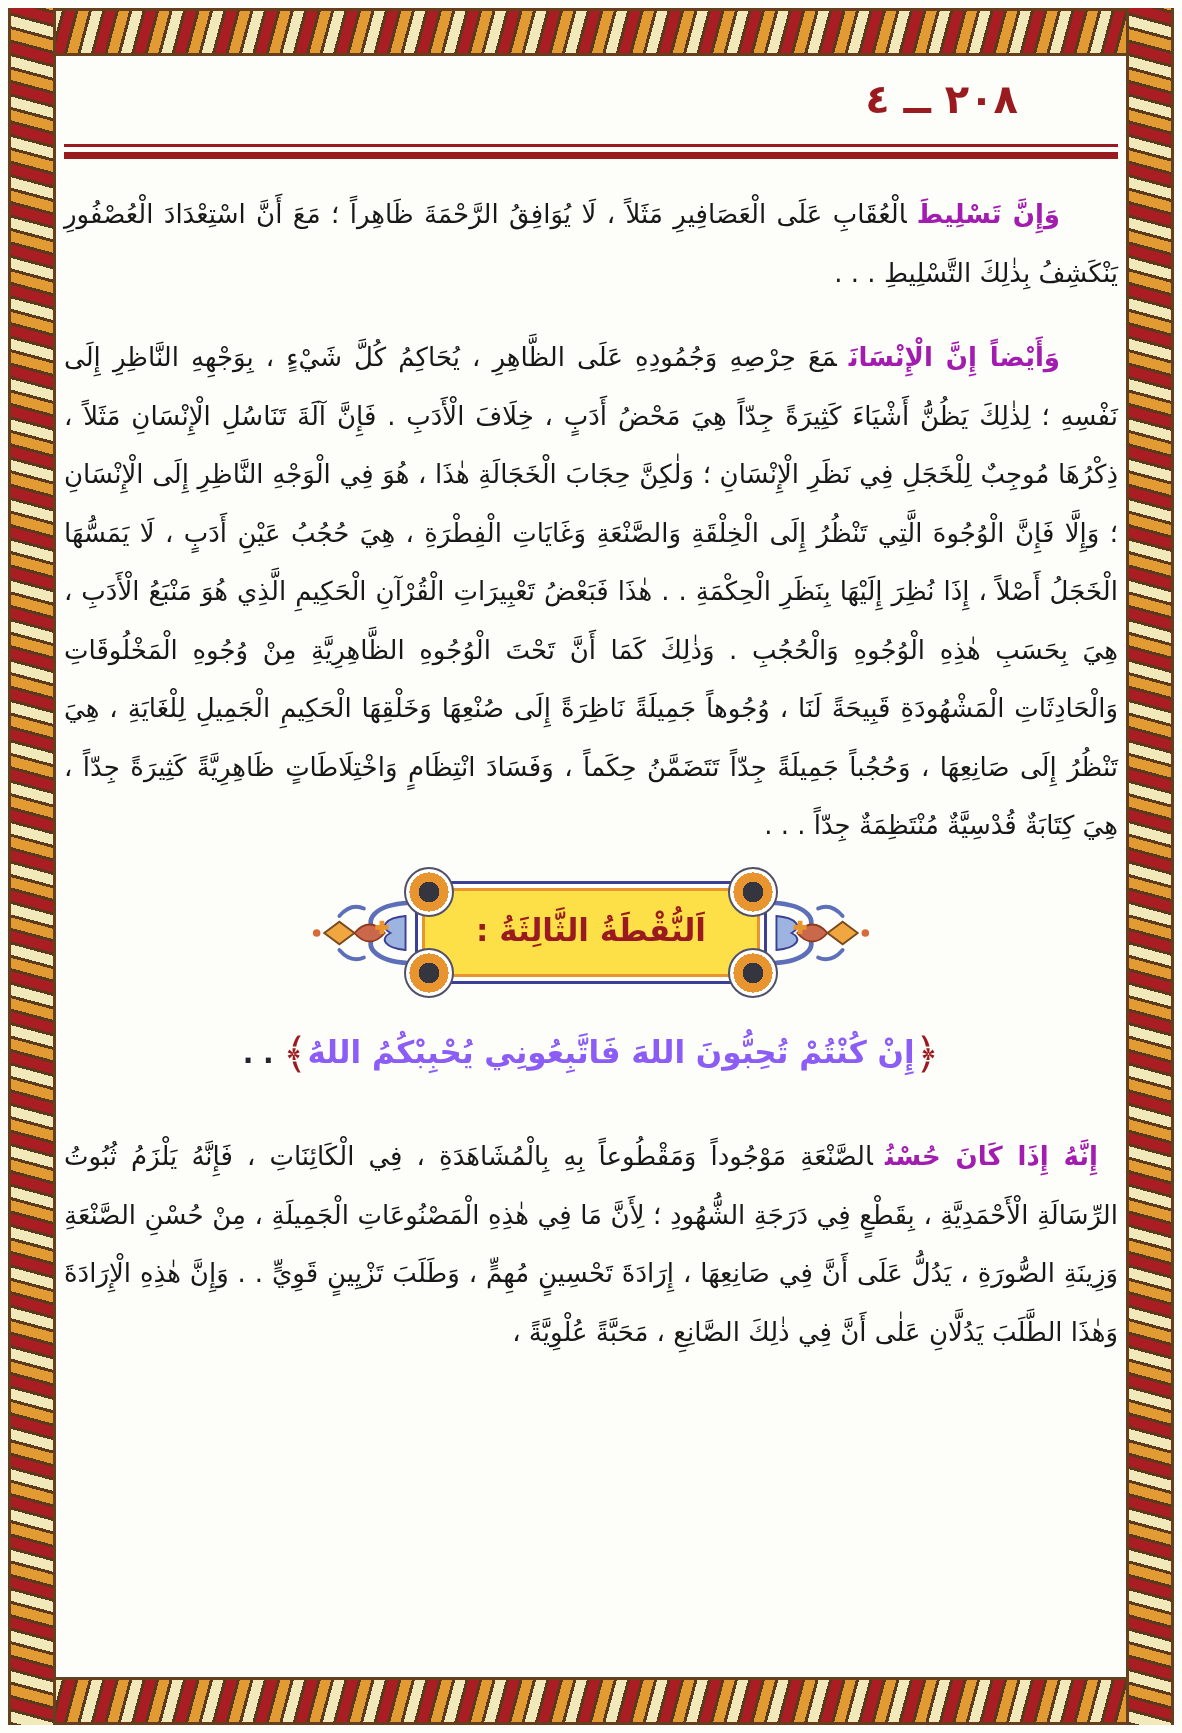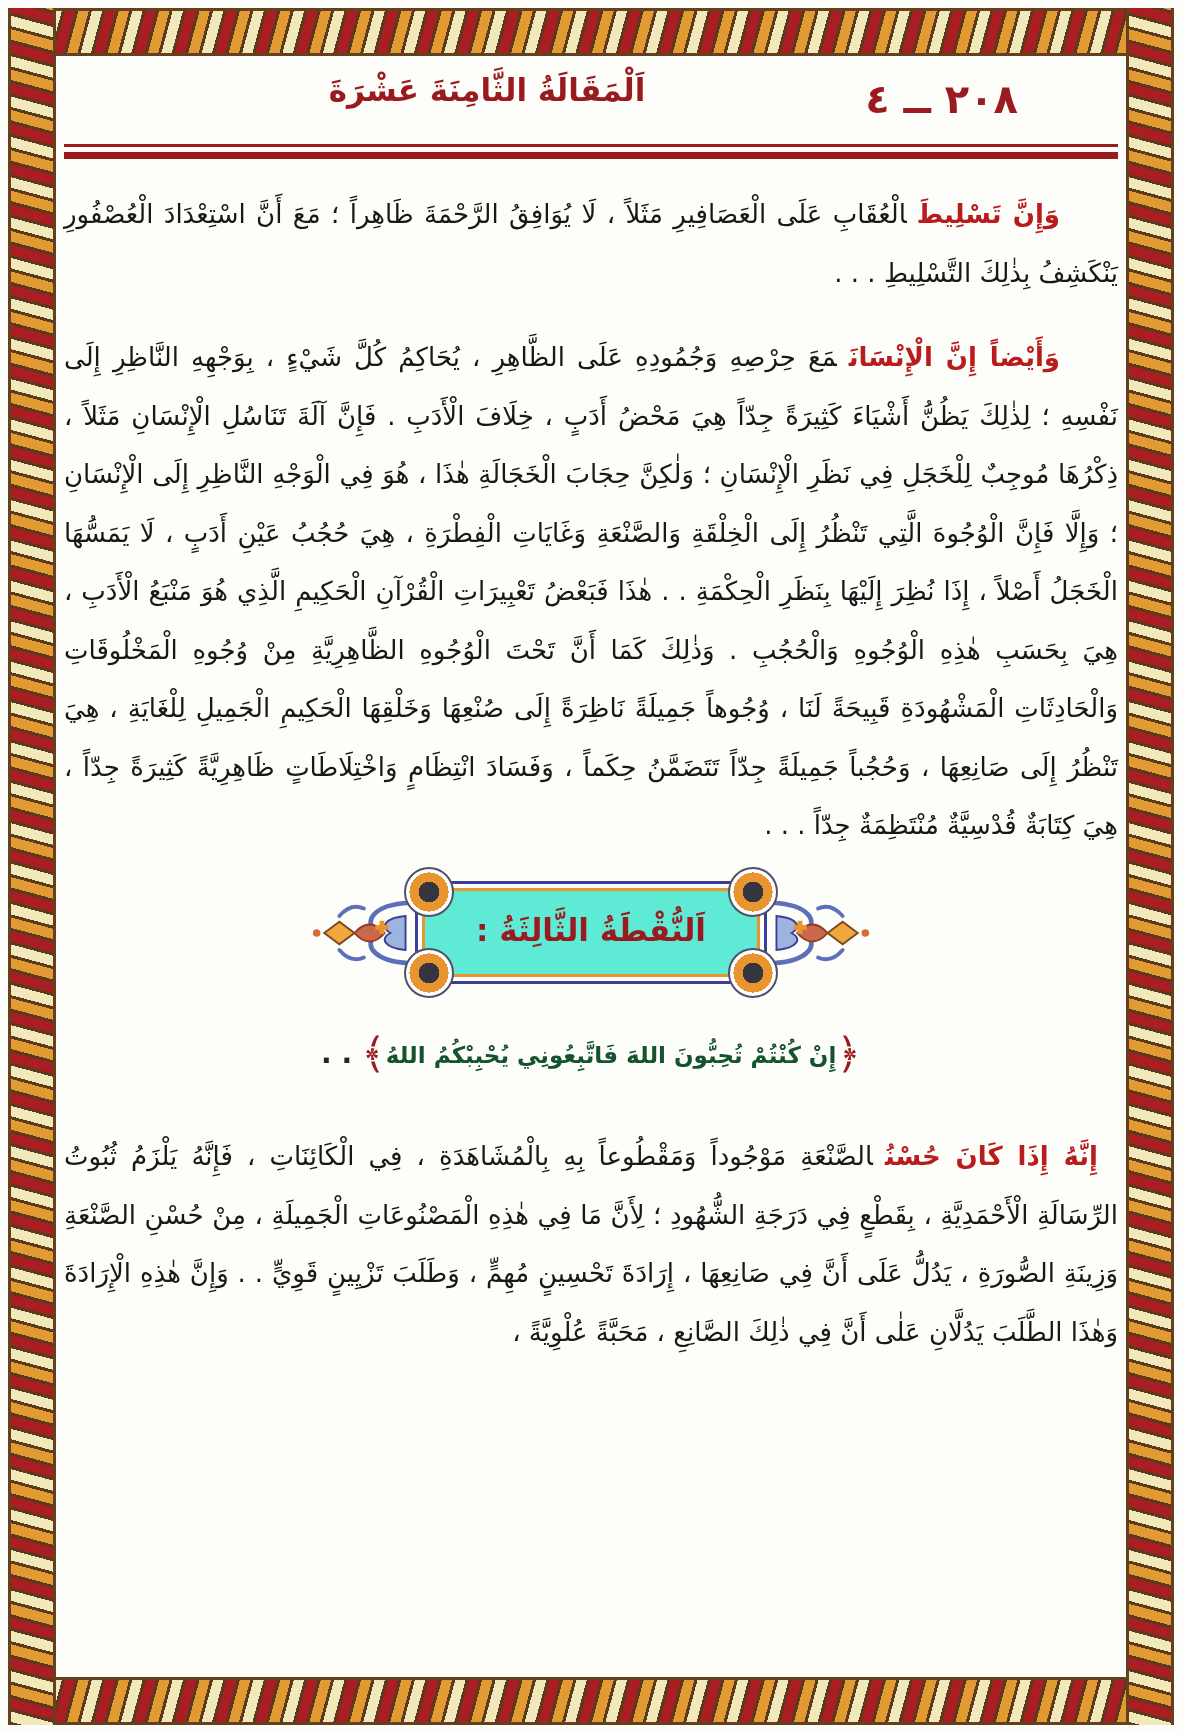--- a/index.html
+++ b/index.html
@@ -40,61 +40,60 @@
   .title {
     position:absolute; top:4px; left:0; right:208px; text-align:center;
     font-size:31px; font-weight:bold; color:#9a1b1f; white-space:nowrap;
   }
   .rule { margin-top:12px; border-top:3px solid #9a1b1f; border-bottom:7px solid #9a1b1f; height:5px; }
 
   .body-text { font-size:26px; line-height:2.25; color:#181818; text-align:justify; }
   .para { margin:26px 0 0; text-indent:58px; }
   .para.flush { text-indent:0; }
   .para.tiny-indent { text-indent:20px; }
-  .lead { color:#b91c1c; font-weight:bold; margin-left:12px; }
+  .lead { color:#a21caf; font-weight:bold; margin-left:12px; }
 
   
   .ornament-row { margin-top:24px; height:108px; display:flex; align-items:center; justify-content:center; }
   .pill {
     position:relative; border:3px solid #3b3f96; border-radius:24px;
     box-shadow: inset 0 0 0 4px #ffffff, inset 0 0 0 7px #e8952f;
-    padding:12px 58px 16px; background:#5eead4;
+    padding:12px 58px 16px; background:#fde047;
   }
   .pill-heading { font-size:31px; font-weight:bold; color:#9a1b1f; white-space:nowrap; }
   .medallion {
     position:absolute; width:46px; height:46px; border-radius:50%;
     border:2px solid #50506a;
     background:radial-gradient(circle, #35353f 0 32%, #e8952f 32% 60%, #ffffff 60%);
   }
   .m-tl { top:-17px; left:-14px; } .m-tr { top:-17px; right:-14px; }
   .m-bl { bottom:-17px; left:-14px; } .m-br { bottom:-17px; right:-14px; }
   .wing { width:104px; height:96px; flex:0 0 auto; }
   .wing.mirror { transform:scaleX(-1); }
 
   
   .verse { margin-top:20px; text-align:center; font-weight:bold; white-space:nowrap; }
-  .verse-text { color:#14532d; font-size:23px; }
+  .verse-text { color:#8b5cf6; font-size:31px; }
   .bracket { color:#9a1b1f; font-size:42px; font-weight:normal; vertical-align:-5px; }
   .trailing-dots { color:#23232e; font-size:28px; }
 </style>
 </head>
 <body>
 
 <div class="page">
 
   <div class="frame frame-h frame-top"></div>
   <div class="frame frame-h frame-bottom"></div>
   <div class="frame frame-v frame-left"></div>
   <div class="frame frame-v frame-right"></div>
 
   <div class="content">
 
     <div class="header">
       <div class="page-number">٢٠٨ ــ ٤</div>
-      <div class="title">اَلْمَقَالَةُ الثَّامِنَةَ عَشْرَةَ</div>
     </div>
     <div class="rule"></div>
 
     <div class="body-text">
 
 
       <p class="para"><span class="lead">وَإِنَّ تَسْلِيطَ</span><span>الْعُقَابِ عَلَى الْعَصَافِيرِ مَثَلاً ، لَا يُوَافِقُ الرَّحْمَةَ ظَاهِراً ؛ مَعَ أَنَّ اسْتِعْدَادَ الْعُصْفُورِ يَنْكَشِفُ بِذٰلِكَ التَّسْلِيطِ . . .</span></p>
 
 
       <p class="para"><span class="lead">وَأَيْضاً إِنَّ الْإِنْسَانَ</span><span>مَعَ حِرْصِهِ وَجُمُودِهِ عَلَى الظَّاهِرِ ، يُحَاكِمُ كُلَّ شَيْءٍ ، بِوَجْهِهِ النَّاظِرِ إِلَى نَفْسِهِ ؛ لِذٰلِكَ يَظُنُّ أَشْيَاءَ كَثِيرَةً جِدّاً هِيَ مَحْضُ أَدَبٍ ، خِلَافَ الْأَدَبِ . فَإِنَّ آلَةَ تَنَاسُلِ الْإِنْسَانِ مَثَلاً ، ذِكْرُهَا مُوجِبٌ لِلْخَجَلِ فِي نَظَرِ الْإِنْسَانِ ؛ وَلٰكِنَّ حِجَابَ الْخَجَالَةِ هٰذَا ، هُوَ فِي الْوَجْهِ النَّاظِرِ إِلَى الْإِنْسَانِ ؛ وَإِلَّا فَإِنَّ الْوُجُوهَ الَّتِي تَنْظُرُ إِلَى الْخِلْقَةِ وَالصَّنْعَةِ وَغَايَاتِ الْفِطْرَةِ ، هِيَ حُجُبُ عَيْنِ أَدَبٍ ، لَا يَمَسُّهَا الْخَجَلُ أَصْلاً ، إِذَا نُظِرَ إِلَيْهَا بِنَظَرِ الْحِكْمَةِ . . هٰذَا فَبَعْضُ تَعْبِيرَاتِ الْقُرْآنِ الْحَكِيمِ الَّذِي هُوَ مَنْبَعُ الْأَدَبِ ، هِيَ بِحَسَبِ هٰذِهِ الْوُجُوهِ وَالْحُجُبِ . وَذٰلِكَ كَمَا أَنَّ تَحْتَ الْوُجُوهِ الظَّاهِرِيَّةِ مِنْ وُجُوهِ الْمَخْلُوقَاتِ وَالْحَادِثَاتِ الْمَشْهُودَةِ قَبِيحَةً لَنَا ، وُجُوهاً جَمِيلَةً نَاظِرَةً إِلَى صُنْعِهَا وَخَلْقِهَا الْحَكِيمِ الْجَمِيلِ لِلْغَايَةِ ، هِيَ تَنْظُرُ إِلَى صَانِعِهَا ، وَحُجُباً جَمِيلَةً جِدّاً تَتَضَمَّنُ حِكَماً ، وَفَسَادَ انْتِظَامٍ وَاخْتِلَاطَاتٍ ظَاهِرِيَّةً كَثِيرَةً جِدّاً ، هِيَ كِتَابَةٌ قُدْسِيَّةٌ مُنْتَظِمَةٌ جِدّاً . . .</span></p>

